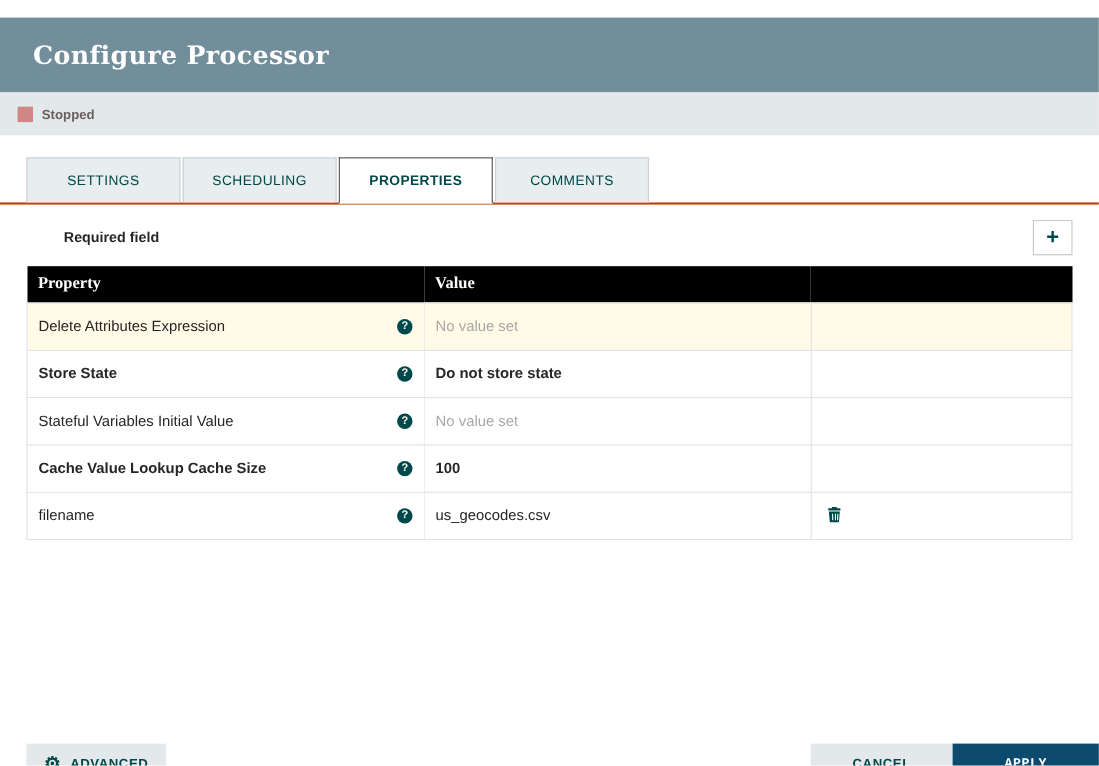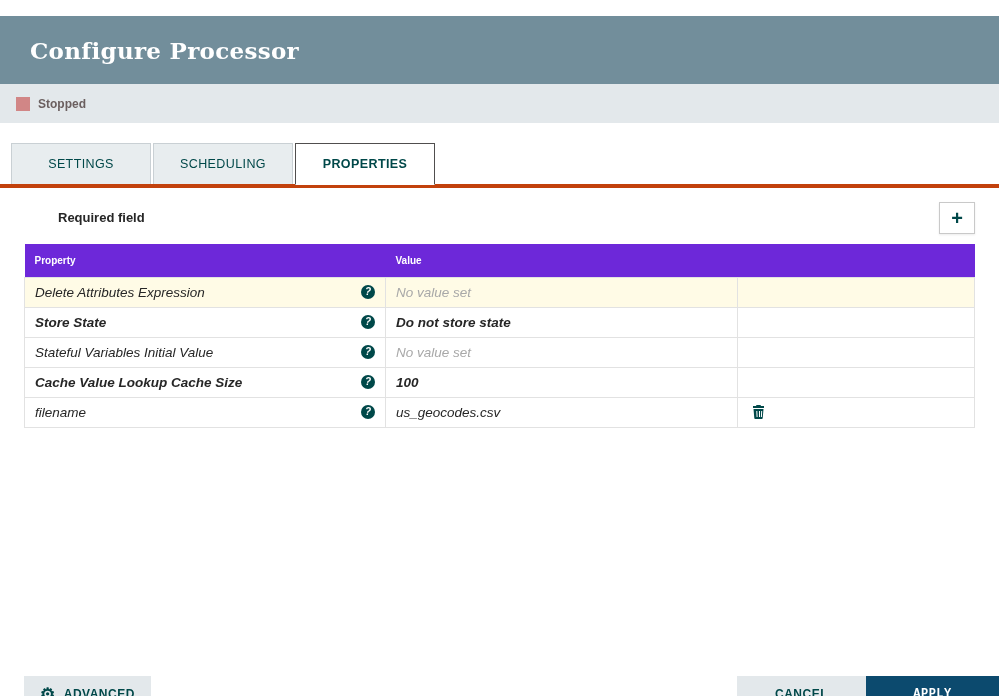--- a/index.html
+++ b/index.html
@@ -10,42 +10,42 @@
   
   .header { height:68px; background:#728e9b; display:flex; align-items:center; padding:0 30px; }
   .header h1 { color:#fff; font-family:"DejaVu Serif", serif; font-weight:bold; font-size:23px; letter-spacing:.3px; }
 
   
   .statusbar { height:39px; background:#e3e8eb; display:flex; align-items:center; padding:0 16px; gap:8px; }
   .stop-square { width:14px; height:14px; background:#d18686; flex:0 0 auto; }
   .status-label { font-size:12px; font-weight:bold; color:#6b5f5f; }
 
   
-  .tabs { display:flex; margin-top:20px; padding-left:11px; border-bottom:4px solid #c2410c; }
+  .tabs { display:flex; margin-top:20px; padding-left:24px; border-bottom:2px solid #c2410c; }
   .tab { width:140px; height:41px; line-height:40px; text-align:center; font-size:12.5px;
          letter-spacing:.4px; color:#004849; background:#e8edef; border:1px solid #c9d0d4;
          border-bottom:none; cursor:pointer; margin-bottom:0; }
   .tab + .tab { margin-left:2px; }
   .tab.active { background:#fff; border:1px solid #504e4e; border-bottom:1px solid #fff;
                 margin-bottom:-1px; height:42px; font-weight:bold; }
 
   
   .content { padding:0 24px; }
   .toolbar-row { margin-top:13px; height:33px; display:flex; justify-content:space-between; align-items:center; }
   .required-label { font-size:13px; font-weight:bold; color:#262626;padding-left:34px; }
   .add-btn { width:36px; height:32px; background:#fff; border:1px solid #c9c9c9; color:#004849;
              font-size:20px; font-weight:bold; line-height:28px; text-align:center; cursor:pointer;
              box-shadow:0 1px 2px rgba(0,0,0,.08); }
 
   
   table { width:100%; border-collapse:collapse; margin-top:10px; table-layout:fixed; }
   col.c-prop { width:38%; } col.c-val { width:37%; } col.c-act { width:25%; }
-  th { background:#6d28d9; color:#fff; text-align:left; font-size:10px; font-weight:bold;
-       height:33px; padding:0 10px; }
-  td { height:30px; padding:0 10px; font-size:13.5px; border:1px solid #e2e2e2; background:#fff;font-style:italic; }
+  th { background:#000000; color:#fff; text-align:left; font-size:15px; font-weight:bold;
+       height:33px; padding:0 10px;font-family:Liberation Serif, serif; }
+  td { height:43px; padding:0 10px; font-size:13.5px; border:1px solid #e2e2e2; background:#fff; }
   tr.highlighted td { background:#fffbe6; }
   td.prop-cell { position:relative; padding-right:32px; }
   tr.required td.prop-cell, tr.required td.value-cell { font-weight:bold; }
   td.value-cell.unset { color:#a8a8a8; }
   .help-icon { position:absolute; right:10px; top:50%; transform:translateY(-50%);
                width:14px; height:14px; border-radius:50%; background:#004849; color:#fff;
                font-size:10px; font-weight:bold; text-align:center; line-height:14px; cursor:pointer; }
   .delete-btn { background:none; border:none; cursor:pointer; padding:2px 4px; display:inline-flex; align-items:center; }
 
   
@@ -69,20 +69,21 @@
 
   <div class="statusbar">
     <span class="stop-square"></span>
     <span class="status-label">Stopped</span>
   </div>
 
   <div class="tabs">
       <div class="tab">SETTINGS</div>
       <div class="tab">SCHEDULING</div>
       <div class="tab active">PROPERTIES</div>
+      <div class="tab">COMMENTS</div>
     </div>
 
   <div class="content">
     <div class="toolbar-row">
       <span class="required-label">Required field</span>
       <button class="add-btn">
         <span>+</span>
       </button>
     </div>
 

